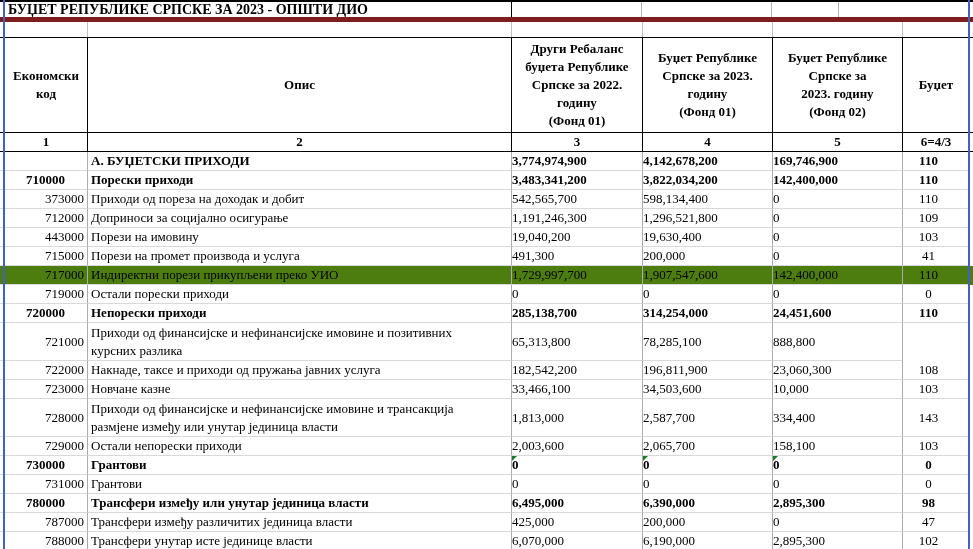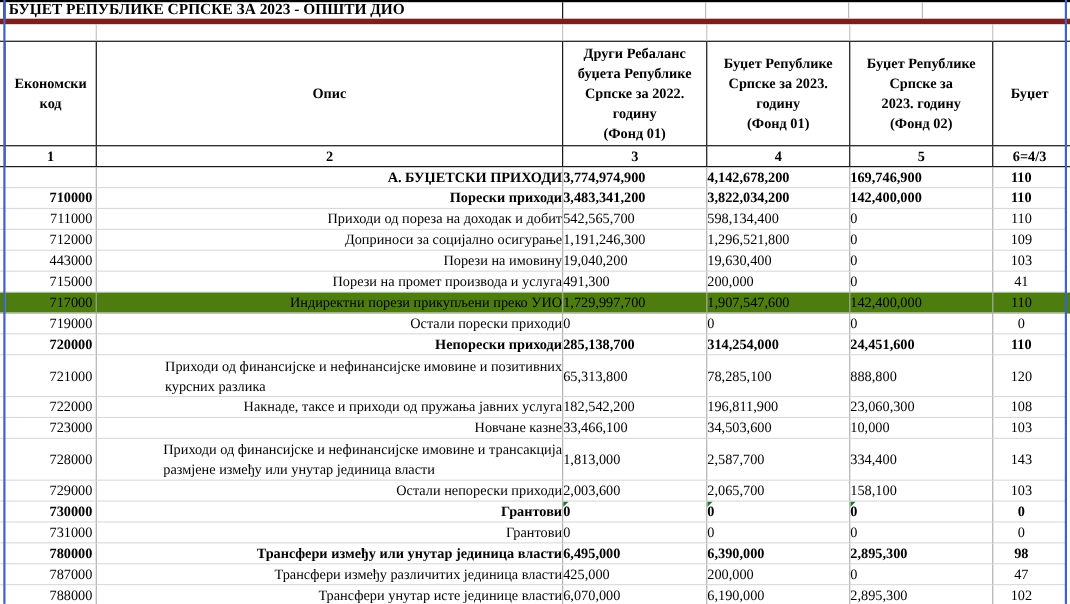--- a/index.html
+++ b/index.html
@@ -45,22 +45,22 @@
 
   
   .r-data{height:19px;font-size:13px}
   .r-data.tall{height:38px}
   .r-data.bold{font-weight:bold}
   .r-data .cell{border-right:1px solid #ababab;border-bottom:1px solid #d9d9d9;position:relative}
   .r-data .sliver{border-right:none}
   .r-data .rsliver{border:none;border-bottom:none}
   .r-data.hl .cell,.r-data.hl .sliver{background:#4d7c0f}
   .code{justify-content:flex-end;padding-right:3px}
-  .r-data.bold .code{justify-content:flex-end;padding-left:2px}
-  .desc{justify-content:flex-end;padding-left:3px}
+  .r-data.bold .code{justify-content:center;padding-left:2px}
+  .desc{justify-content:flex-start;padding-left:3px}
   .desc span{white-space:pre-line;line-height:18px}
   .val{justify-content:flex-start;padding-right:4px}
   .idx{justify-content:center;padding-right:15px}
   .tri{position:absolute;top:0;left:0;width:0;height:0;
     border-top:5px solid #1a7a2a;border-right:5px solid transparent}
 
   
   .vline{position:absolute;top:0;bottom:0;width:2px;background:#4160c8;z-index:5}
   .vline.left{left:3px}
   .vline.right{left:968px}
@@ -164,21 +164,21 @@
           <span>142,400,000</span>
         </div>
         <div class="cell w6 idx">
           <span>110</span>
         </div>
         <div class="cell rsliver"></div>
       </div>
       <div class="row r-data">
         <div class="cell sliver"></div>
         <div class="cell w1 code">
-          <span>711000</span>
+          <span>373000</span>
         </div>
         <div class="cell w2 desc">
           <span>Приходи од пореза на доходак и добит</span>
         </div>
         <div class="cell w3 val">
           <span>542,565,700</span>
         </div>
         <div class="cell w4 val">
           <span>598,134,400</span>
         </div>
@@ -332,23 +332,20 @@
 курсних разлика</span>
         </div>
         <div class="cell w3 val">
           <span>65,313,800</span>
         </div>
         <div class="cell w4 val">
           <span>78,285,100</span>
         </div>
         <div class="cell w5 val">
           <span>888,800</span>
-        </div>
-        <div class="cell w6 idx">
-          <span>120</span>
         </div>
         <div class="cell rsliver"></div>
       </div>
       <div class="row r-data">
         <div class="cell sliver"></div>
         <div class="cell w1 code">
           <span>722000</span>
         </div>
         <div class="cell w2 desc">
           <span>Накнаде, таксе и приходи од пружања јавних услуга</span>

